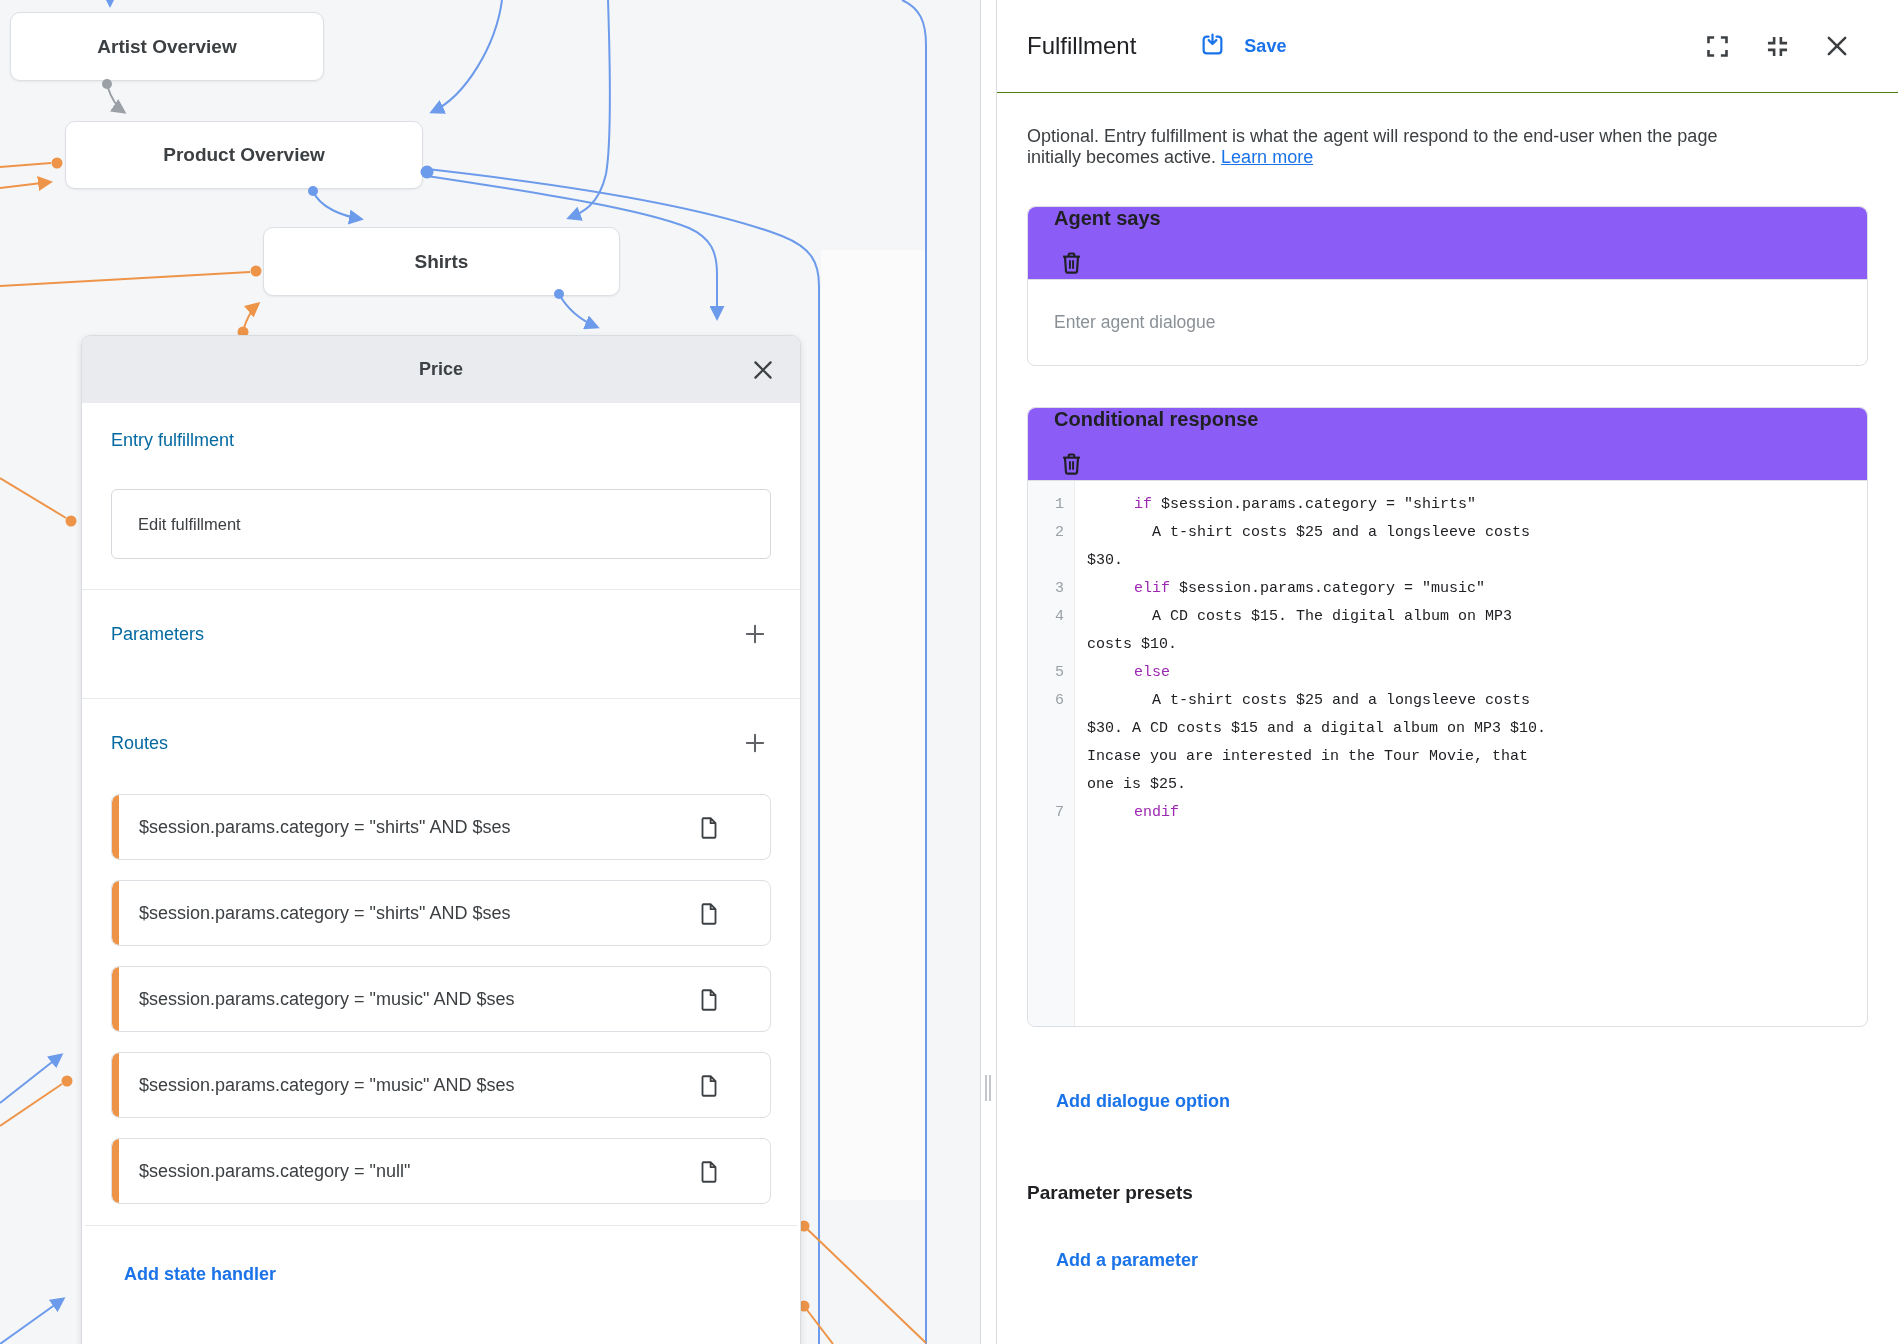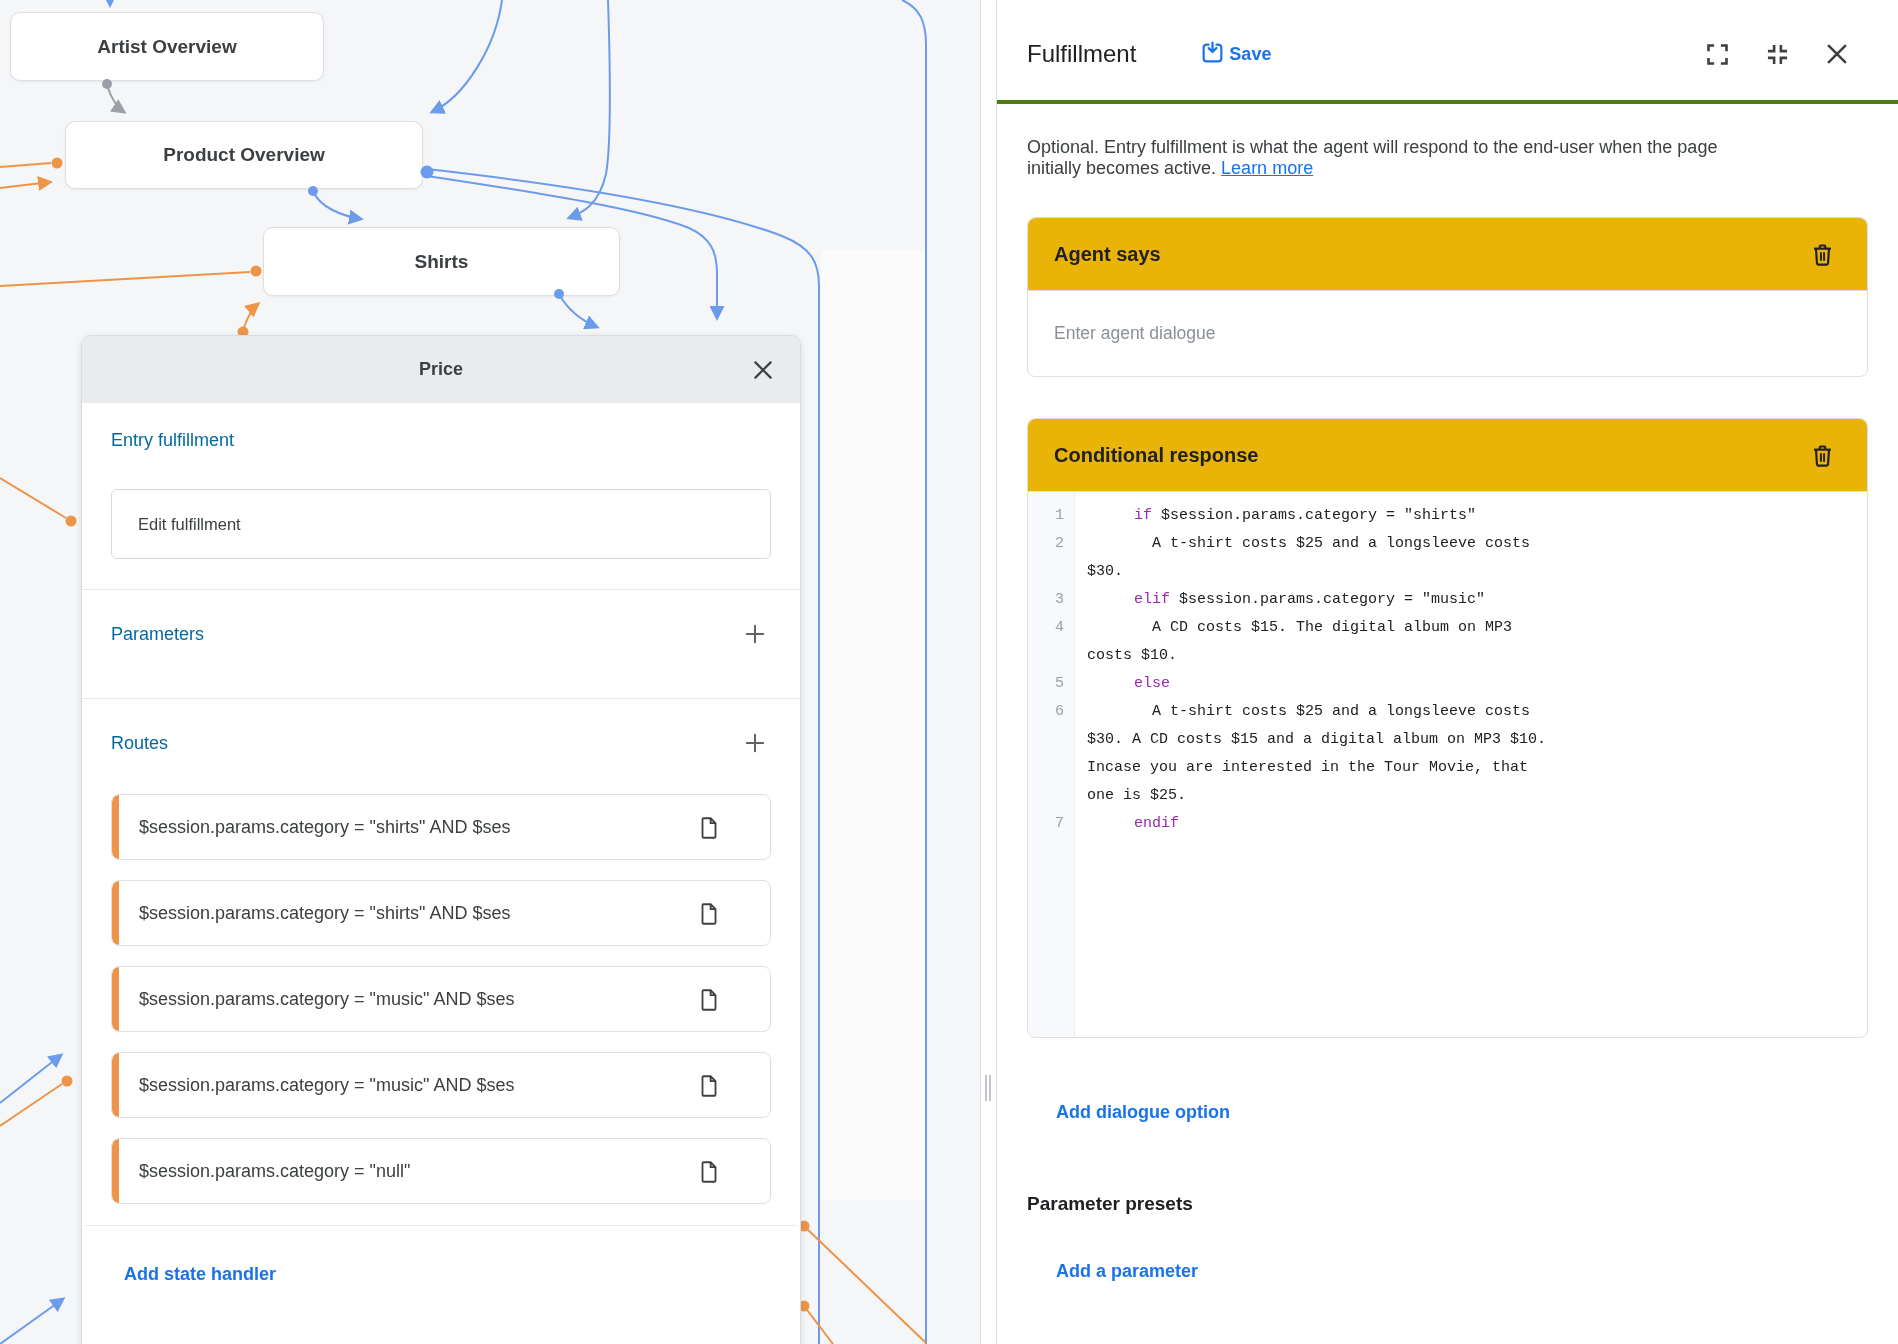--- a/index.html
+++ b/index.html
@@ -48,34 +48,34 @@
              color:#1a73e8;font-size:18px;font-weight:600;font-family:inherit;padding:0;}
 
   
   .gutter{position:absolute;left:980px;top:0;width:15px;height:1344px;z-index:7;background:#fff;
           border-left:1px solid #d9dbdf;border-right:1px solid #d9dbdf;cursor:col-resize;}
   .gutter::before,.gutter::after{content:"";position:absolute;top:1075px;height:26px;width:2px;background:#c3c6cb;}
   .gutter::before{left:4px;} .gutter::after{left:8px;}
 
   
   .panel{position:absolute;left:997px;top:0;width:901px;height:1344px;z-index:8;background:#fff;box-sizing:border-box;}
-  .panel-header{height:92px;display:flex;align-items:center;padding:8px 44px 0 30px;border-bottom:4px solid #4d7c0f;}
+  .panel-header{height:92px;display:flex;align-items:center;padding:0 44px 0 30px;border-bottom:1px solid #4d7c0f;}
   .panel-title{font-size:24px;color:#202124;}
-  .save-btn{margin-left:64px;display:flex;align-items:center;gap:4px;border:none;background:none;cursor:pointer;padding:0;}
+  .save-btn{margin-left:64px;display:flex;align-items:center;gap:19px;border:none;background:none;cursor:pointer;padding:0;}
   .save-label{color:#1a73e8;font-size:18px;font-weight:600;font-family:inherit;}
   .panel-header .spacer{flex:1;}
   .icon-btn{width:34px;height:34px;border:none;background:none;cursor:pointer;padding:0;
             display:flex;align-items:center;justify-content:center;margin-left:26px;}
   .panel-scroll{padding:0 30px;}
   .desc{margin:33px 0 0 0;font-size:18px;line-height:21px;color:#3c4043;max-width:700px;}
   .learn-more{color:#1a73e8;text-decoration:underline;cursor:pointer;}
   .card{margin-top:38px;border:1px solid #dcdfe3;border-radius:8px;background:#fff;}
   .card.conditional{margin-top:41px;}
-  .card-header{height:72px;display:flex;align-items:center;justify-content:space-between;
-               padding:0 28px 0 26px;background:#eab308;border-bottom:1px solid #dcdfe3;border-radius:8px 8px 0 0;}
+  .card-header{height:72px;display:flex;align-items:flex-start;justify-content:space-between;
+               padding:0 28px 0 26px;background:#8b5cf6;border-bottom:1px solid #dcdfe3;border-radius:8px 8px 0 0;flex-direction:column;}
   .card-title{font-size:20px;font-weight:600;color:#202124;}
   .trash-btn{width:34px;height:34px;border:none;background:none;cursor:pointer;padding:0;
              display:flex;align-items:center;justify-content:center;}
   .agent-body{height:85px;display:flex;align-items:center;padding:0 26px;border-radius:0 0 8px 8px;cursor:text;}
   .placeholder{color:#8a9096;font-size:17.5px;}
   .code-body{position:relative;height:545px;border-radius:0 0 8px 8px;overflow:hidden;cursor:text;}
   .code-body::before{content:"";position:absolute;left:0;top:0;bottom:0;width:46px;background:#f8f9fa;
                      border-right:1px solid #ebedef;}
   .code-lines{position:relative;padding-top:10px;}
   .code-line{display:flex;align-items:flex-start;}

